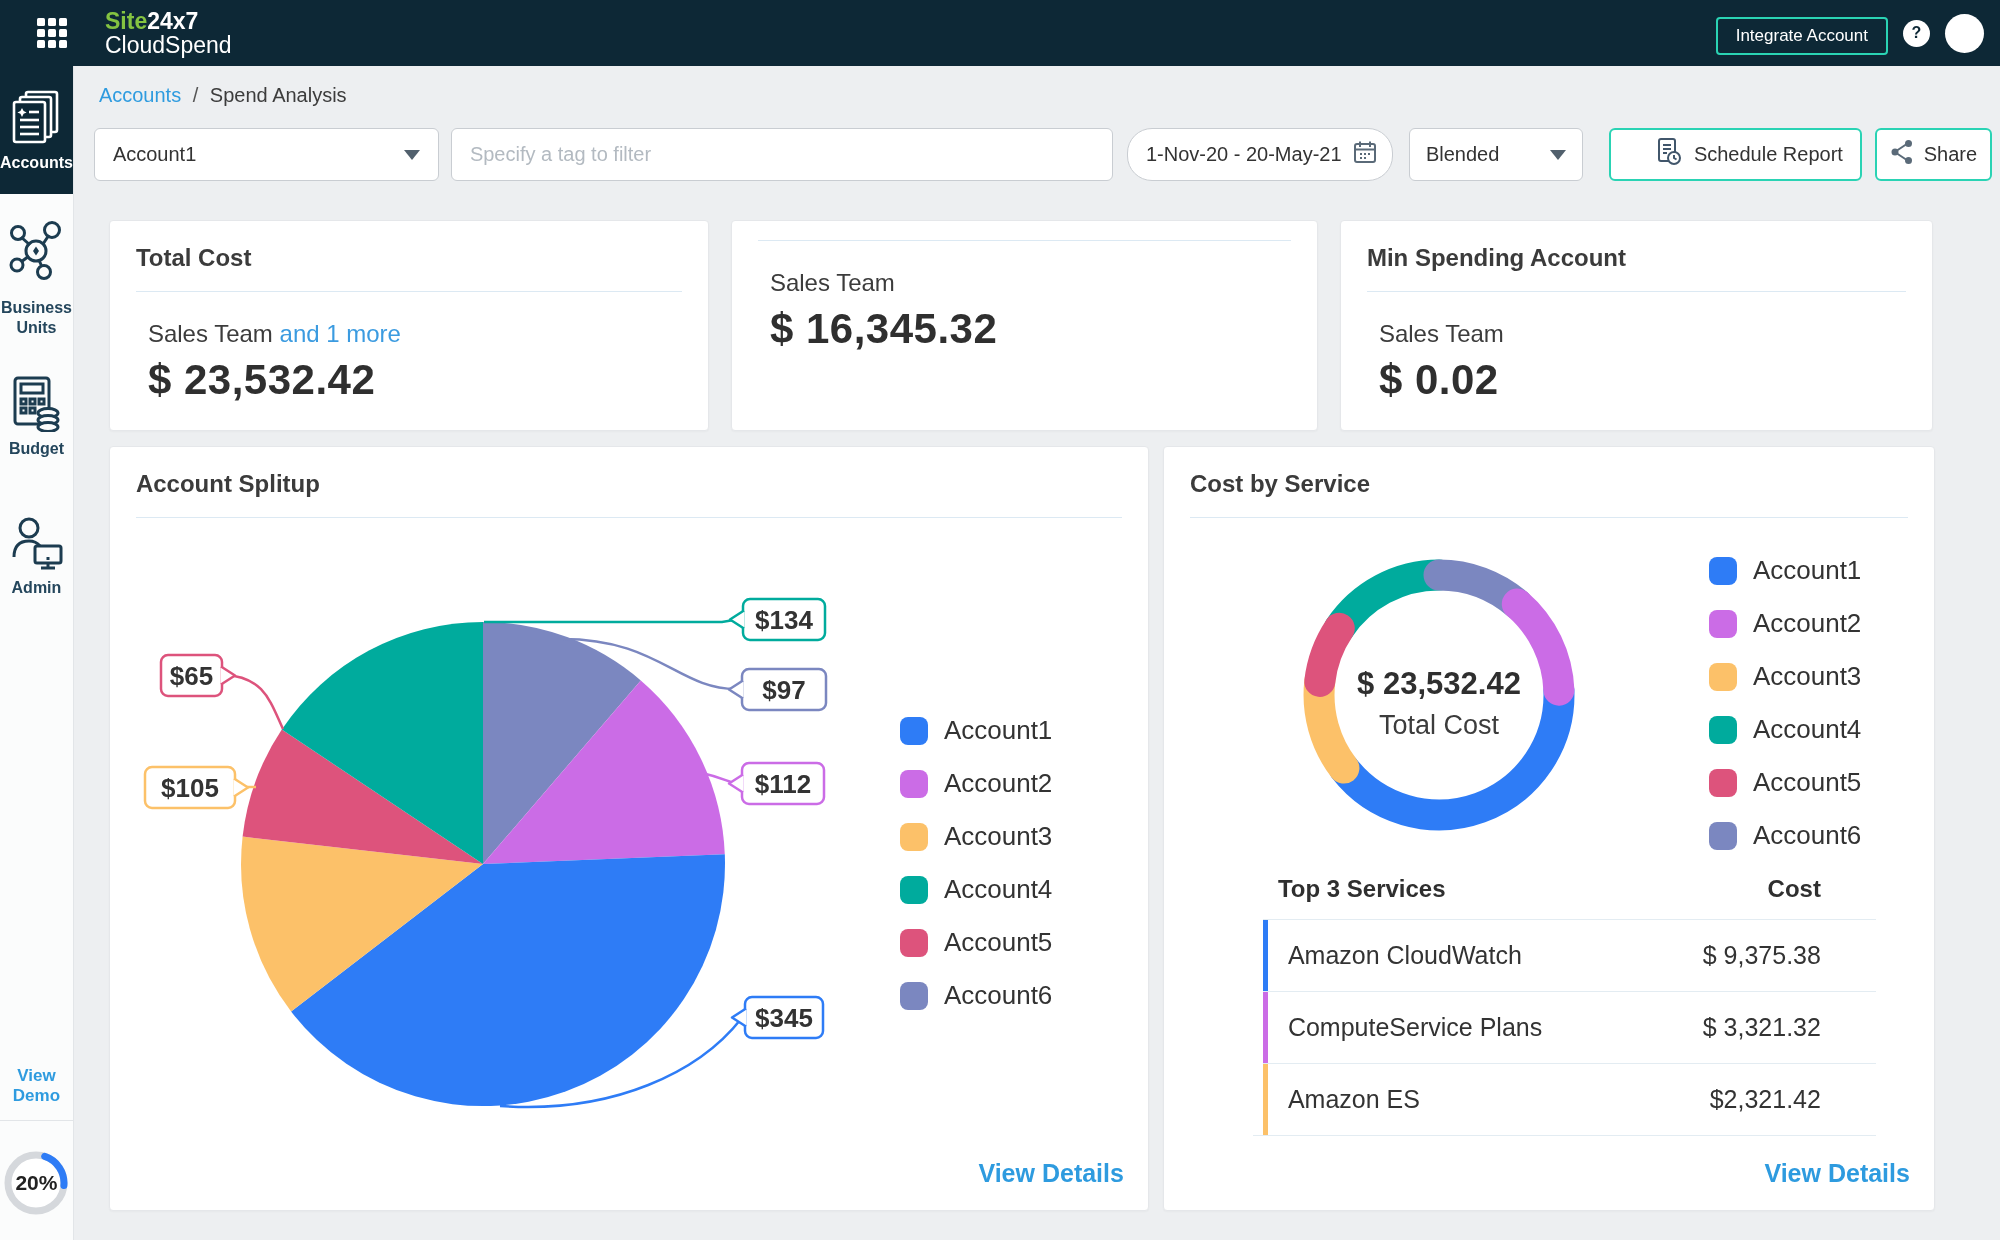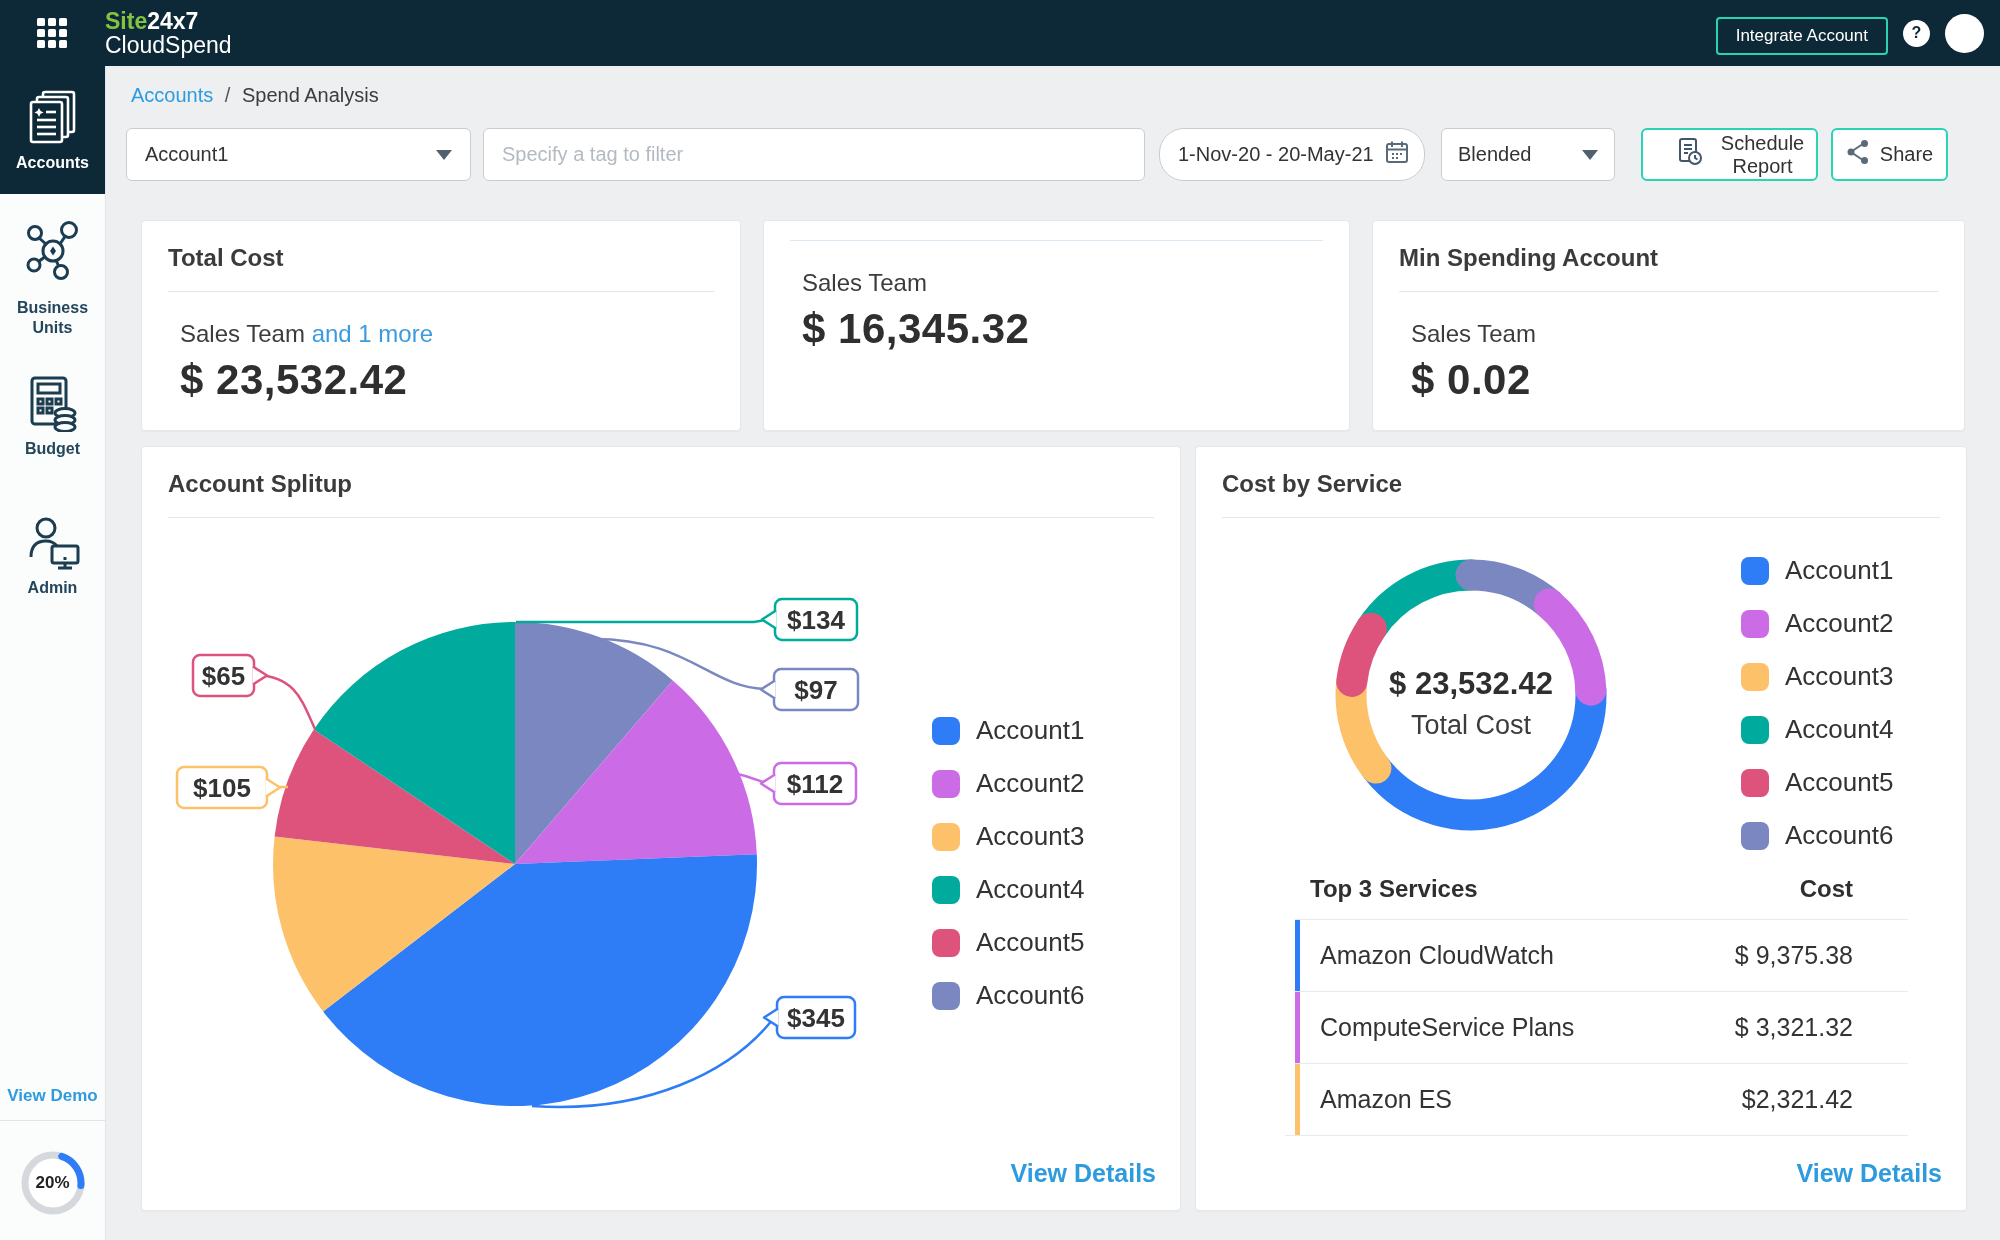--- a/index.html
+++ b/index.html
@@ -33,21 +33,21 @@
   .side-item .lbl{margin-top:7px;}
   .side-item.active{background:#0d2836;color:#fff;height:128px;}
   .si-bu{margin-top:24px;height:120px;justify-content:space-between;}
   .si-bud{margin-top:32px;height:92px;}
   .si-adm{margin-top:48px;height:92px;}
   .side-bottom{margin-top:auto;}
   .view-demo{color:#2e9bdf;font-size:17px;font-weight:bold;text-align:center;padding:12px 0 14px;cursor:pointer;}
   .side-divider{border-top:1px solid #e2e5e8;}
   .ring-wrap{position:relative;width:64px;height:64px;margin:30px auto 25px;}
   .ring-wrap .pct{position:absolute;inset:0;display:flex;align-items:center;justify-content:center;
-                  font-size:17px;font-weight:bold;color:#222;}
+                  font-size:21px;font-weight:bold;color:#222;}
 
   
   .main{flex:1;padding:14px 15px 0 20px;}
   .breadcrumb{font-size:20px;margin:4px 0 0 5px;}
   .breadcrumb .bc-link{color:#2e9bdf;cursor:pointer;}
   .breadcrumb .bc-sep{color:#555;margin:0 6px;}
   .breadcrumb .bc-cur{color:#3c3c3c;}
   .filters{display:flex;align-items:center;margin-top:21px;}
   .fbox{height:53px;background:#fff;border:1px solid #c9cdd2;border-radius:6px;box-sizing:border-box;
         display:flex;align-items:center;font-size:20px;color:#333;}
@@ -56,21 +56,21 @@
   .f-input input{border:none;outline:none;width:100%;font-size:20px;font-family:inherit;padding:0 18px;
                  background:transparent;color:#333;}
   .f-input input::placeholder{color:#b3bac1;}
   .f-date{width:266px;margin-left:14px;padding:0 14px 0 18px;justify-content:space-between;cursor:pointer;border-radius:25px;}
   .f-select2{width:174px;margin-left:16px;padding:0 16px;justify-content:space-between;cursor:pointer;}
   .tri{width:0;height:0;border-left:8px solid transparent;border-right:8px solid transparent;
        border-top:10px solid #51606d;}
   .btn-teal{height:53px;background:#fff;border:2px solid #2ad3b4;border-radius:6px;box-sizing:border-box;
             display:flex;align-items:center;justify-content:center;gap:10px;font-size:20px;color:#333;
             font-family:inherit;cursor:pointer;}
-  .b-sched{width:177px;margin-left:26px;padding-left:32px;}
+  .b-sched{width:253px;margin-left:26px;padding-left:32px;}
   .b-share{width:117px;margin-left:13px;}
 
   
   .card{background:#fff;border:1px solid #e5e7ea;border-radius:4px;box-sizing:border-box;
         box-shadow:0 1px 2px rgba(0,0,0,.03);}
   .stat-row{display:flex;gap:22px;margin:39px 0 0 15px;}
   .stat{height:211px;}
   .stat.s1{width:600px;} .stat.s2{width:587px;} .stat.s3{width:593px;}
   .card-title{font-size:24px;font-weight:bold;color:#3b3b3b;padding:23px 26px 0;}
   .card-hr{border:none;border-top:1px solid #dce9f3;margin:19px 26px 0;}

